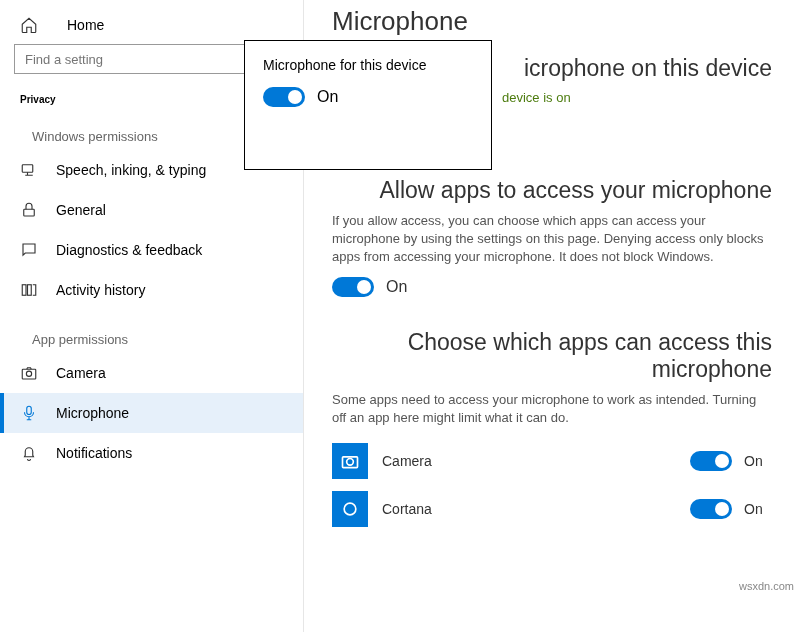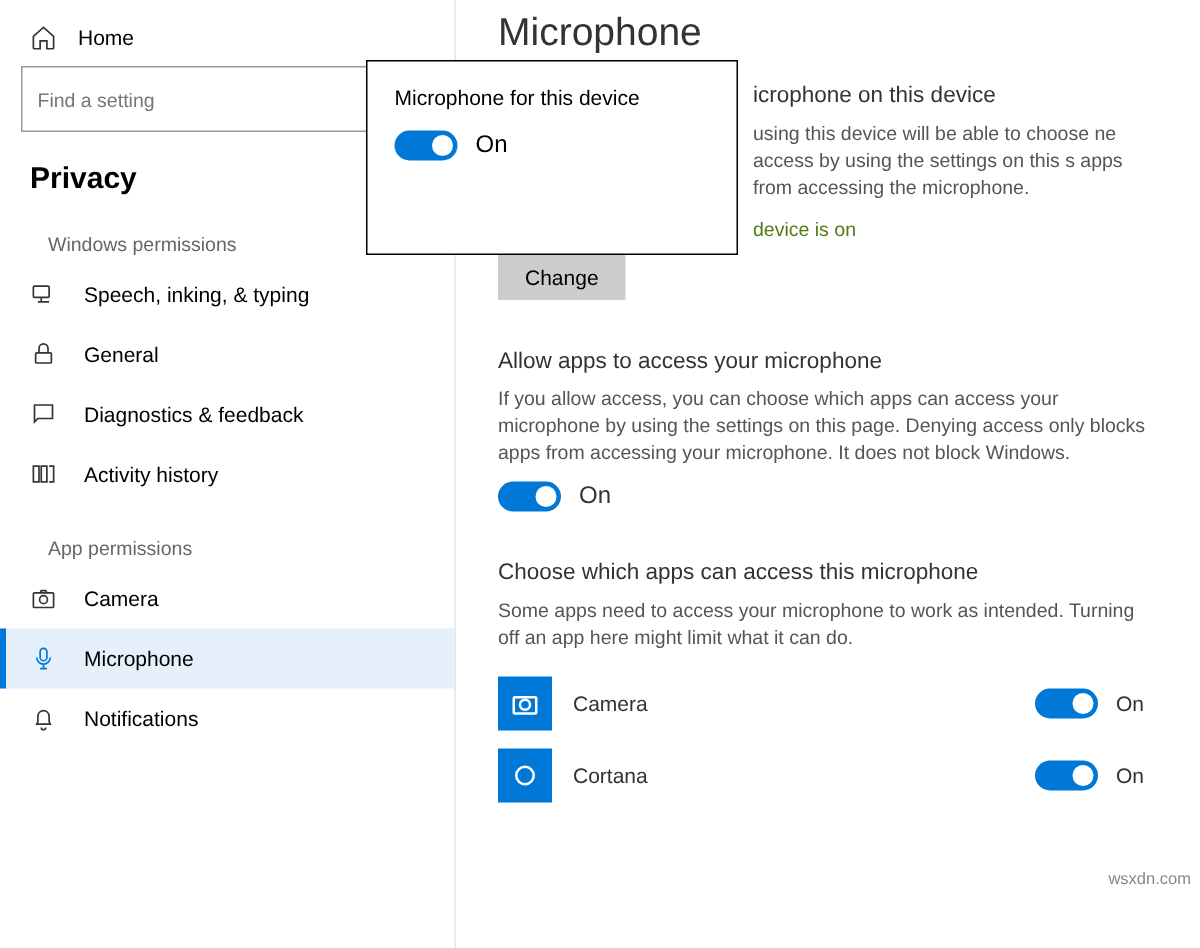--- a/index.html
+++ b/index.html
@@ -1,39 +1,39 @@
 <!DOCTYPE html>
 <html><head>
 <meta charset="utf-8">
 <style>
 * { box-sizing: border-box; margin: 0; padding: 0; font-family: "Segoe UI", Arial, sans-serif; }
 body { width: 800px; height: 632px; background: #fff; display: flex; overflow: hidden; position: relative; }
 
 .sidebar { width: 304px; height: 100%; background: #fff; border-right: 1px solid #e6e6e6; padding-top: 12px; position: relative; }
-.home-row { display: flex; align-items: center; padding: 4px 20px 10px 20px; cursor: pointer; }
+.home-row { display: flex; align-items: center; padding: 4px 20px 10px 20px; cursor: pointer; gap: 15px; }
 .home-row svg { width: 18px; height: 18px; margin-right: 14px; }
 .home-row span { font-size: 14px; }
 
 .search-wrap { padding: 0 14px 12px 14px; }
-.search-input { width: 100%; height: 44px; border: 1px solid #999; padding: 4px 10px; font-size: 13px; color: #666; }
+.search-input { width: 100%; height: 30px; border: 1px solid #999; padding: 4px 10px; font-size: 13px; color: #666; }
 
-.nav-sel { font-size: 20px; font-weight: 600; padding: 8px 20px 16px 20px; }
+.nav-sel { font-size: 10px; font-weight: 600; padding: 8px 20px 16px 20px; }
 
 .group-label { font-size: 13px; color: #666; padding: 8px 20px 6px 32px; }
 
 .nav-item { display: flex; align-items: center; padding: 11px 20px; cursor: pointer; position: relative; }
 .nav-item.active { background: #e6f0fa; }
 .nav-item.active::before { content: ""; position: absolute; left: 0; top: 0; bottom: 0; width: 4px; background: #0078d7; }
 .nav-item svg { width: 18px; height: 18px; margin-right: 18px; flex-shrink: 0; }
 .nav-item span { font-size: 14px; }
 
 .main { flex: 1; padding: 0 28px 0 28px; overflow-y: auto; color: #333; }
 .page-title { font-size: 26px; font-weight: 400; padding: 6px 0 18px 0; }
 
-.section-h { font-size: 15px; font-weight: 400; margin-bottom: 8px; }
+.section-h { font-size: 23px; font-weight: 400; margin-bottom: 8px; text-align: right; }
 .section-p { font-size: 13px; color: #555; line-height: 1.4; margin-bottom: 10px; max-width: 440px; }
 .status-line { font-size: 13px; color: #4d7c0f; margin-bottom: 10px; }
 
 .change-btn { background: #ccc; border: none; padding: 7px 18px; font-size: 14px; cursor: pointer; margin-bottom: 32px; }
 
 .toggle-row { display: flex; align-items: center; margin-bottom: 32px; }
 .toggle { width: 42px; height: 20px; background: #0078d7; border-radius: 10px; position: relative; margin-right: 12px; cursor: pointer; }
 .toggle::after { content: ""; position: absolute; right: 3px; top: 3px; width: 14px; height: 14px; border-radius: 50%; background: #fff; }
 
 .app-row { display: flex; align-items: center; padding: 6px 0; }
@@ -120,21 +120,20 @@
         <path d="M10 20a2 2 0 0 0 4 0"></path>
       </svg>
     <span>Notifications</span>
   </div>
 </div>
 
 <div class="main">
   <div class="page-title">Microphone</div>
 
   <div class="section-h" style="margin-left:170px">icrophone on this device</div>
-  <div class="section-p" style="margin-left:170px">using this device will be able to choose ne access by using the settings on this s apps from accessing the microphone.</div>
   <div class="status-line" style="margin-left:170px">device is on</div>
   <button class="change-btn">Change</button>
 
   <div class="section-h">Allow apps to access your microphone</div>
   <div class="section-p">If you allow access, you can choose which apps can access your microphone by using the settings on this page. Denying access only blocks apps from accessing your microphone. It does not block Windows.</div>
   <div class="toggle-row">
     <div class="toggle"></div>
     <span>On</span>
   </div>
 

